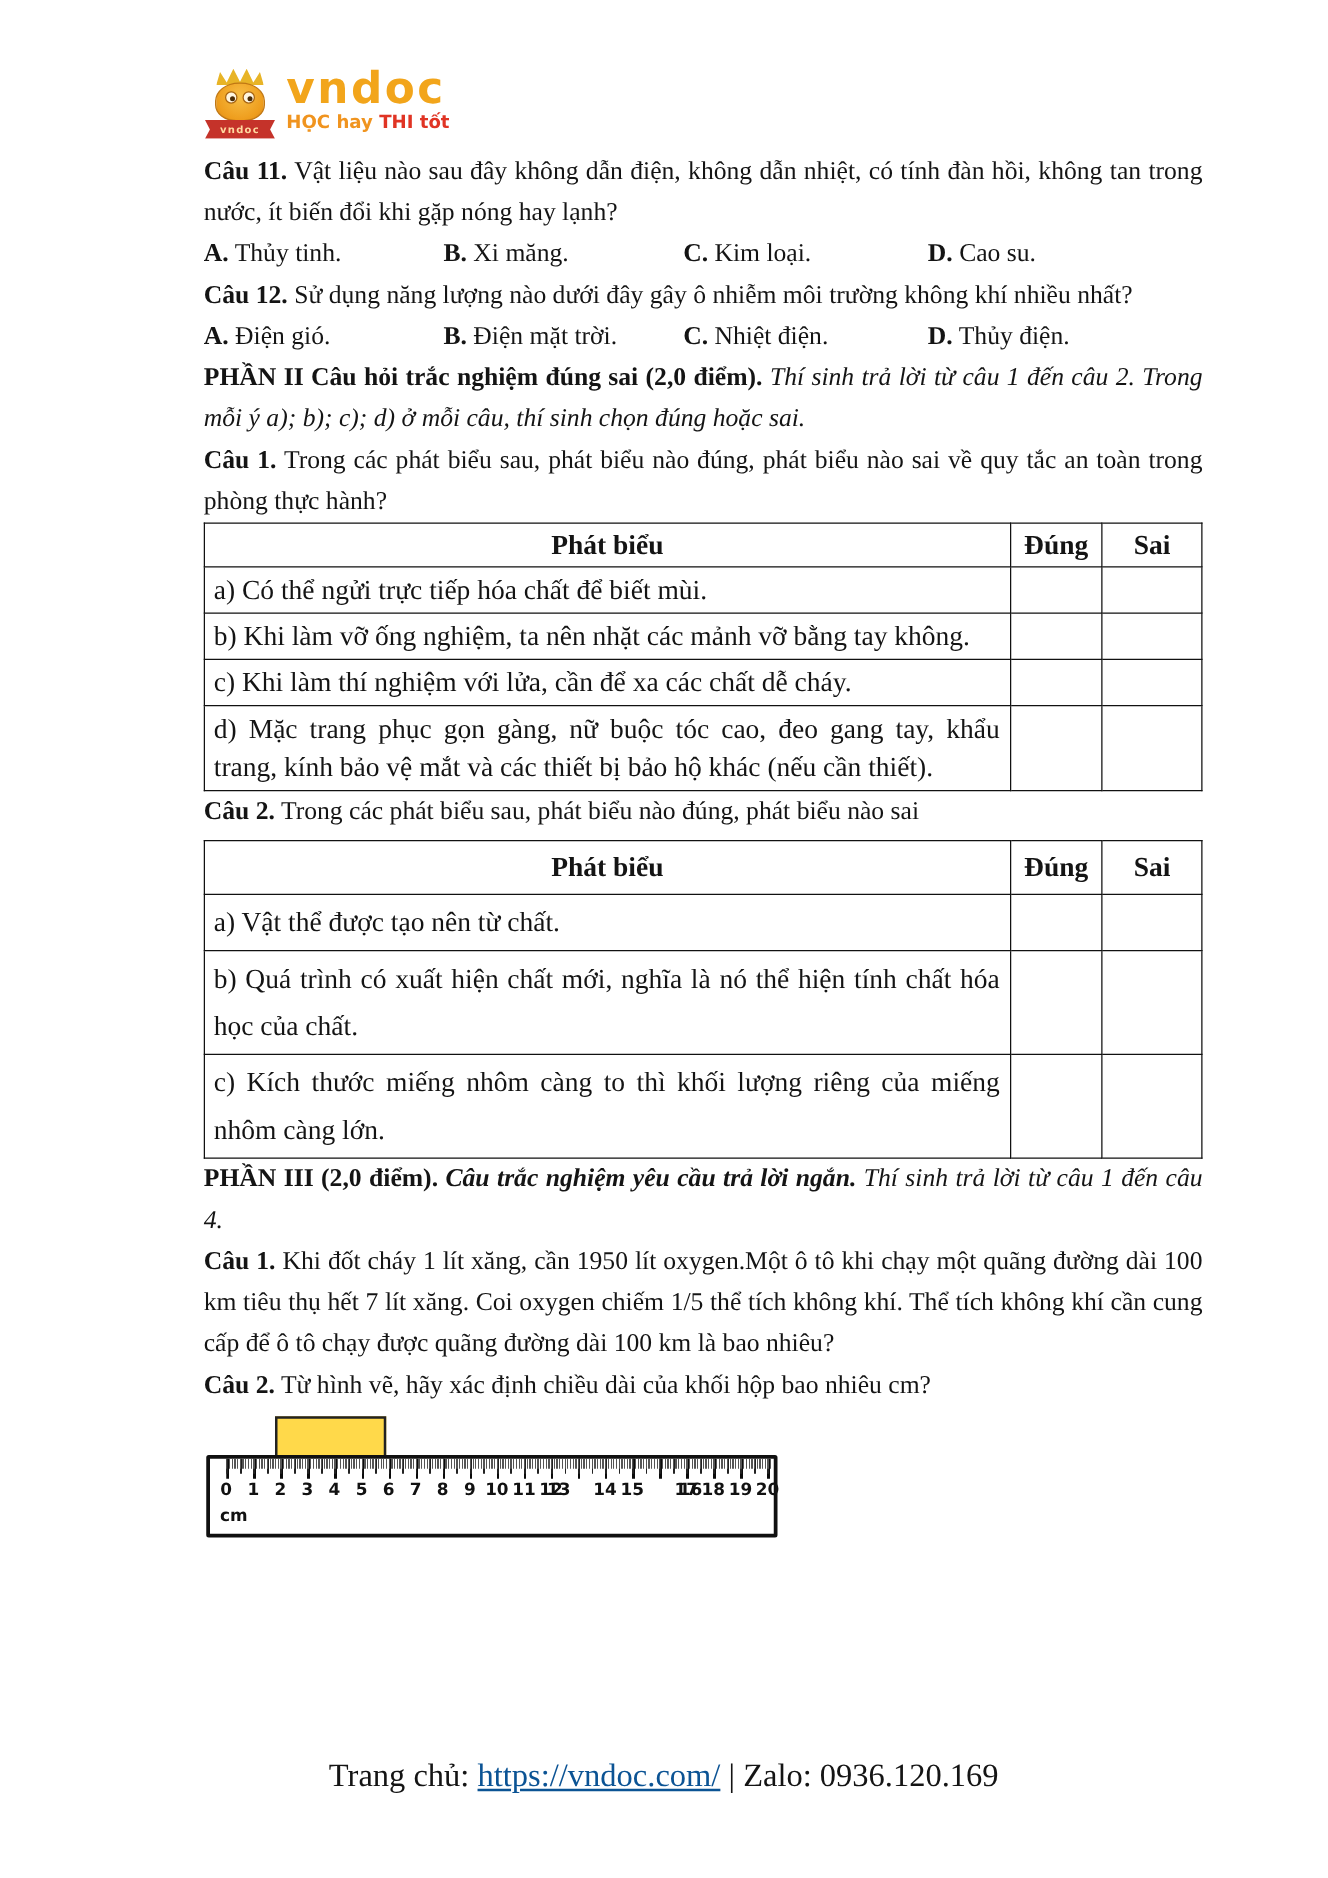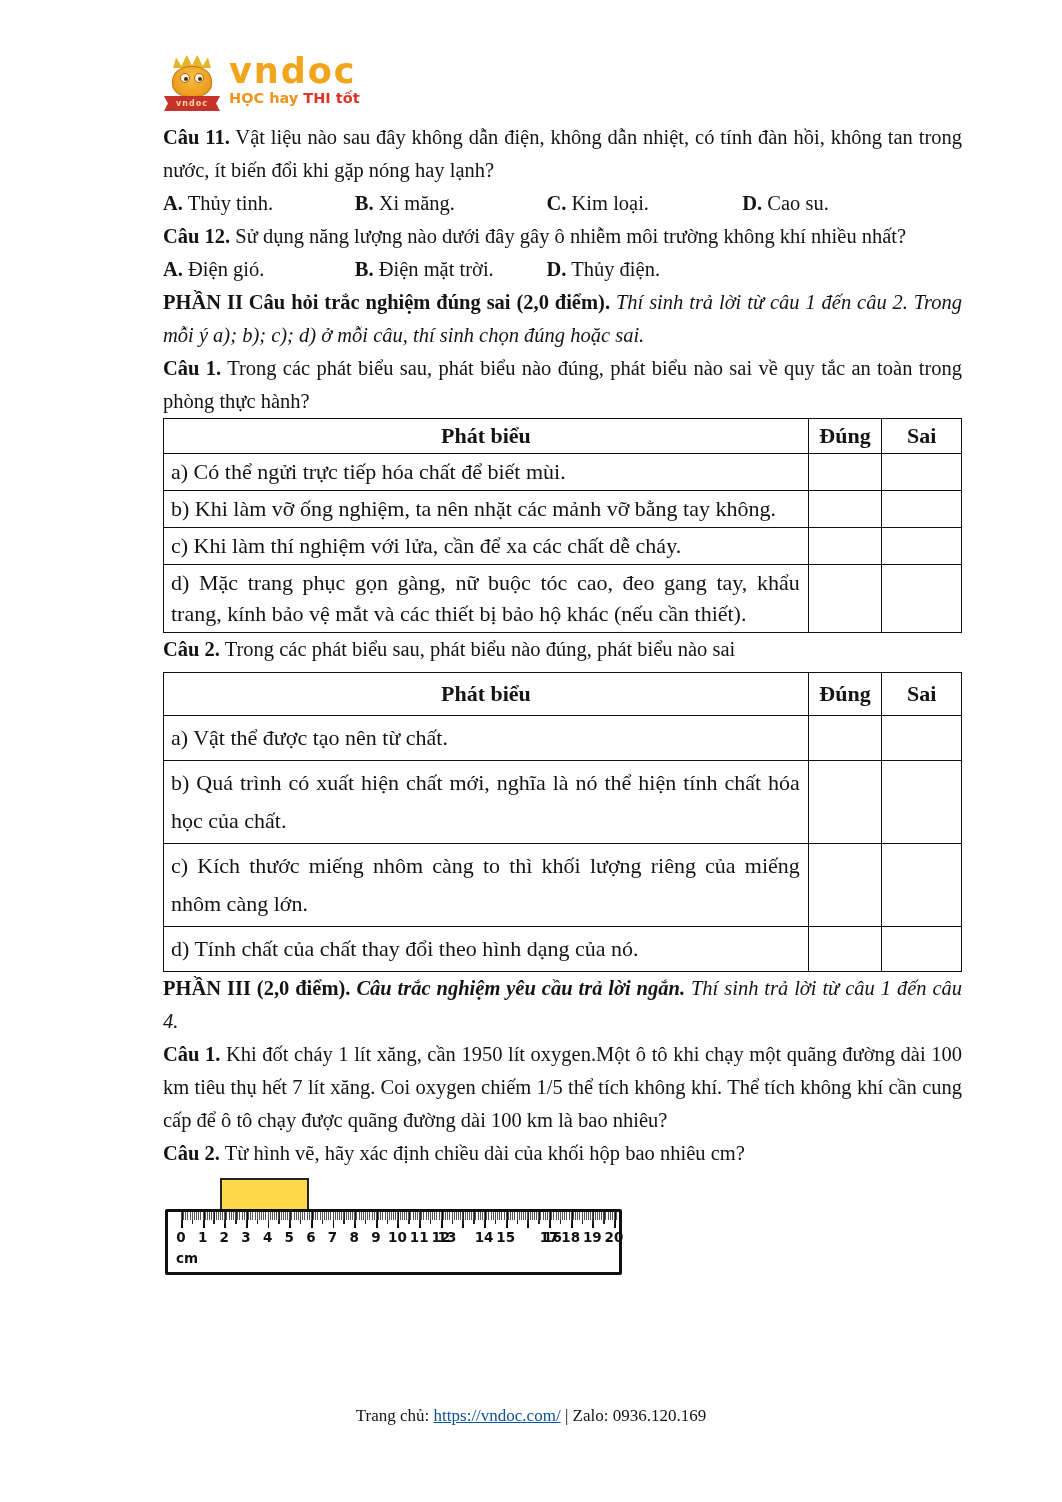--- a/index.html
+++ b/index.html
@@ -69,21 +69,21 @@
       repeating-linear-gradient(to right,#0a0a0a 0 1.9px,transparent 1.9px 21.65px);
     background-size:100% 8px,100% 12px,100% 16px;
     background-repeat:repeat-x;
     background-position:top left;}
   .rnums{position:absolute;left:0;top:0;width:100%;height:100%;}
   .rnum{position:absolute;top:17px;transform:translateX(-50%);
         font-family:"DejaVu Sans",sans-serif;font-weight:bold;font-size:13.5px;color:#111;}
   .unit{position:absolute;left:8px;top:38px;font-family:"DejaVu Sans",sans-serif;font-weight:bold;font-size:13.5px;color:#111;}
 
   
-  .footer{position:absolute;left:0;right:0;top:1406px;text-align:center;font-size:17px;color:#141414;}
+  .footer{position:absolute;left:0;right:0;top:1406px;text-align:center;font-size:26px;color:#141414;}
   .footer a{color:#0B5394;text-decoration:underline;}
 </style>
 </head>
 <body>
 
 <div class="page">
 
   <div class="logo">
     <div class="mascot">
       <div class="crown"></div>
@@ -106,20 +106,21 @@
     <span class="opt"><span class="b">A.</span> <span>Thủy tinh.</span></span>
     <span class="opt"><span class="b">B.</span> <span>Xi măng.</span></span>
     <span class="opt"><span class="b">C.</span> <span>Kim loại.</span></span>
     <span class="opt"><span class="b">D.</span> <span>Cao su.</span></span>
   </div>
 
   <p class="doc"><span class="b">Câu 12.</span> <span>Sử dụng năng lượng nào dưới đây gây ô nhiễm môi trường không khí nhiều nhất?</span></p>
   <div class="opts">
     <span class="opt"><span class="b">A.</span> <span>Điện gió.</span></span>
     <span class="opt"><span class="b">B.</span> <span>Điện mặt trời.</span></span>
+    <span class="opt"><span class="b">C.</span> <span>Nhiệt điện.</span></span>
     <span class="opt"><span class="b">D.</span> <span>Thủy điện.</span></span>
   </div>
 
   <p class="doc"><span class="b">PHẦN II Câu hỏi trắc nghiệm đúng sai (2,0 điểm).</span> <span class="i">Thí sinh trả lời từ câu 1 đến câu 2. Trong mỗi ý a); b); c); d) ở mỗi câu, thí sinh chọn đúng hoặc sai.</span></p>
   <p class="doc"><span class="b">Câu 1.</span> <span>Trong các phát biểu sau, phát biểu nào đúng, phát biểu nào sai về quy tắc an toàn trong phòng thực hành?</span></p>
 
   <table class="qtable t1">
     <colgroup>
         <col class="c1">
         <col class="c2">
@@ -173,25 +174,20 @@
       <td></td>
       <td></td>
     </tr>
     <tr>
       <td class="stmt">b) Quá trình có xuất hiện chất mới, nghĩa là nó thể hiện tính chất hóa học của chất.</td>
       <td></td>
       <td></td>
     </tr>
     <tr>
       <td class="stmt">c) Kích thước miếng nhôm càng to thì khối lượng riêng của miếng nhôm càng lớn.</td>
-      <td></td>
-      <td></td>
-    </tr>
-    <tr>
-      <td class="stmt">d) Tính chất của chất thay đổi theo hình dạng của nó.</td>
       <td></td>
       <td></td>
     </tr>
   </tbody>
     </table>
 
   <p class="doc"><span class="b">PHẦN III (2,0 điểm).</span> <span class="bi">Câu trắc nghiệm yêu cầu trả lời ngắn.</span> <span class="i">Thí sinh trả lời từ câu 1 đến câu 4.</span></p>
   <p class="doc"><span class="b">Câu 1.</span> <span>Khi đốt cháy 1 lít xăng, cần 1950 lít oxygen.Một ô tô khi chạy một quãng đường dài 100 km tiêu thụ hết 7 lít xăng. Coi oxygen chiếm 1/5 thể tích không khí. Thể tích không khí cần cung cấp để ô tô chạy được quãng đường dài 100 km là bao nhiêu?</span></p>
   <p class="doc"><span class="b">Câu 2.</span> <span>Từ hình vẽ, hãy xác định chiều dài của khối hộp bao nhiêu cm?</span></p>
 

